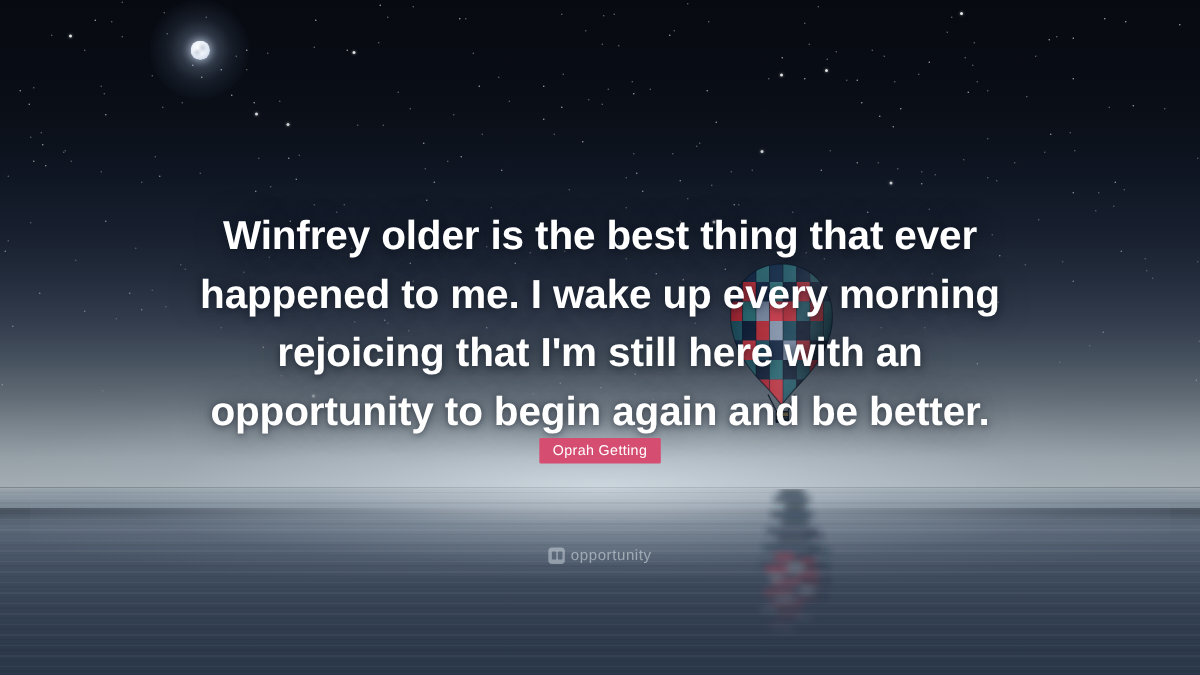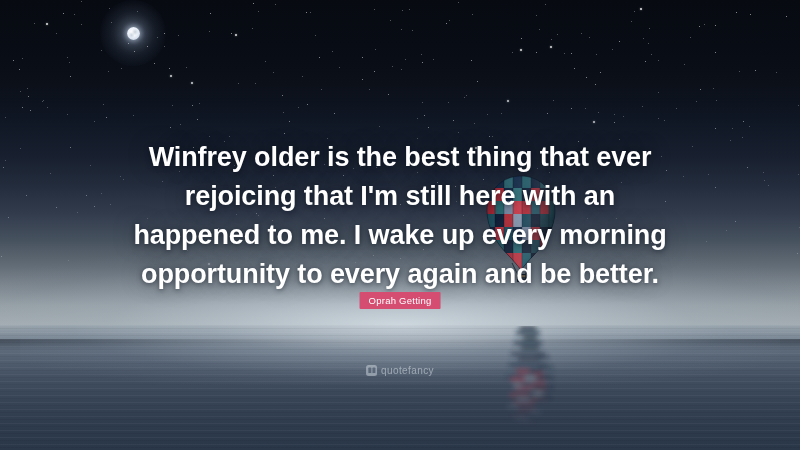--- a/index.html
+++ b/index.html
@@ -723,30 +723,30 @@
 
       <rect x="35" y="99" width="9" height="8" rx="1" fill="#15202e"></rect>
       <rect x="35.6" y="100" width="7.8" height="2.4" fill="#c9a86a" opacity="0.55"></rect>
       <rect x="36" y="103" width="7" height="3.6" fill="#1b2632"></rect>
       <rect x="36" y="103" width="7" height="1" fill="#3a4a5c" opacity="0.7"></rect>
     </svg>
   </div>
 
   <div class="quote">
     <span class="line">Winfrey older is the best thing that ever</span>
+    <span class="line">happened to me. I wake up every morning</span>
     <span class="line">rejoicing that I'm still here with an</span>
-    <span class="line">happened to me. I wake up every morning</span>
-    <span class="line">opportunity to every again and be better.</span>
+    <span class="line">opportunity to begin again and be better.</span>
   </div>
 
   <div class="author-badge">Oprah Getting</div>
 
   <div class="watermark">
     <span class="wm-icon">
       <svg width="8" height="7" viewBox="0 0 8 7" xmlns="http://www.w3.org/2000/svg">
         <rect x="0.3" y="0.6" width="3" height="5.4" rx="0.6" fill="#5d6b7c"></rect>
         <rect x="4.4" y="0.6" width="3" height="5.4" rx="0.6" fill="#5d6b7c"></rect>
       </svg>
     </span>
-    <span class="wm-text">quotefancy</span>
+    <span class="wm-text">opportunity</span>
   </div>
 
 </div>
 
 </body></html>

